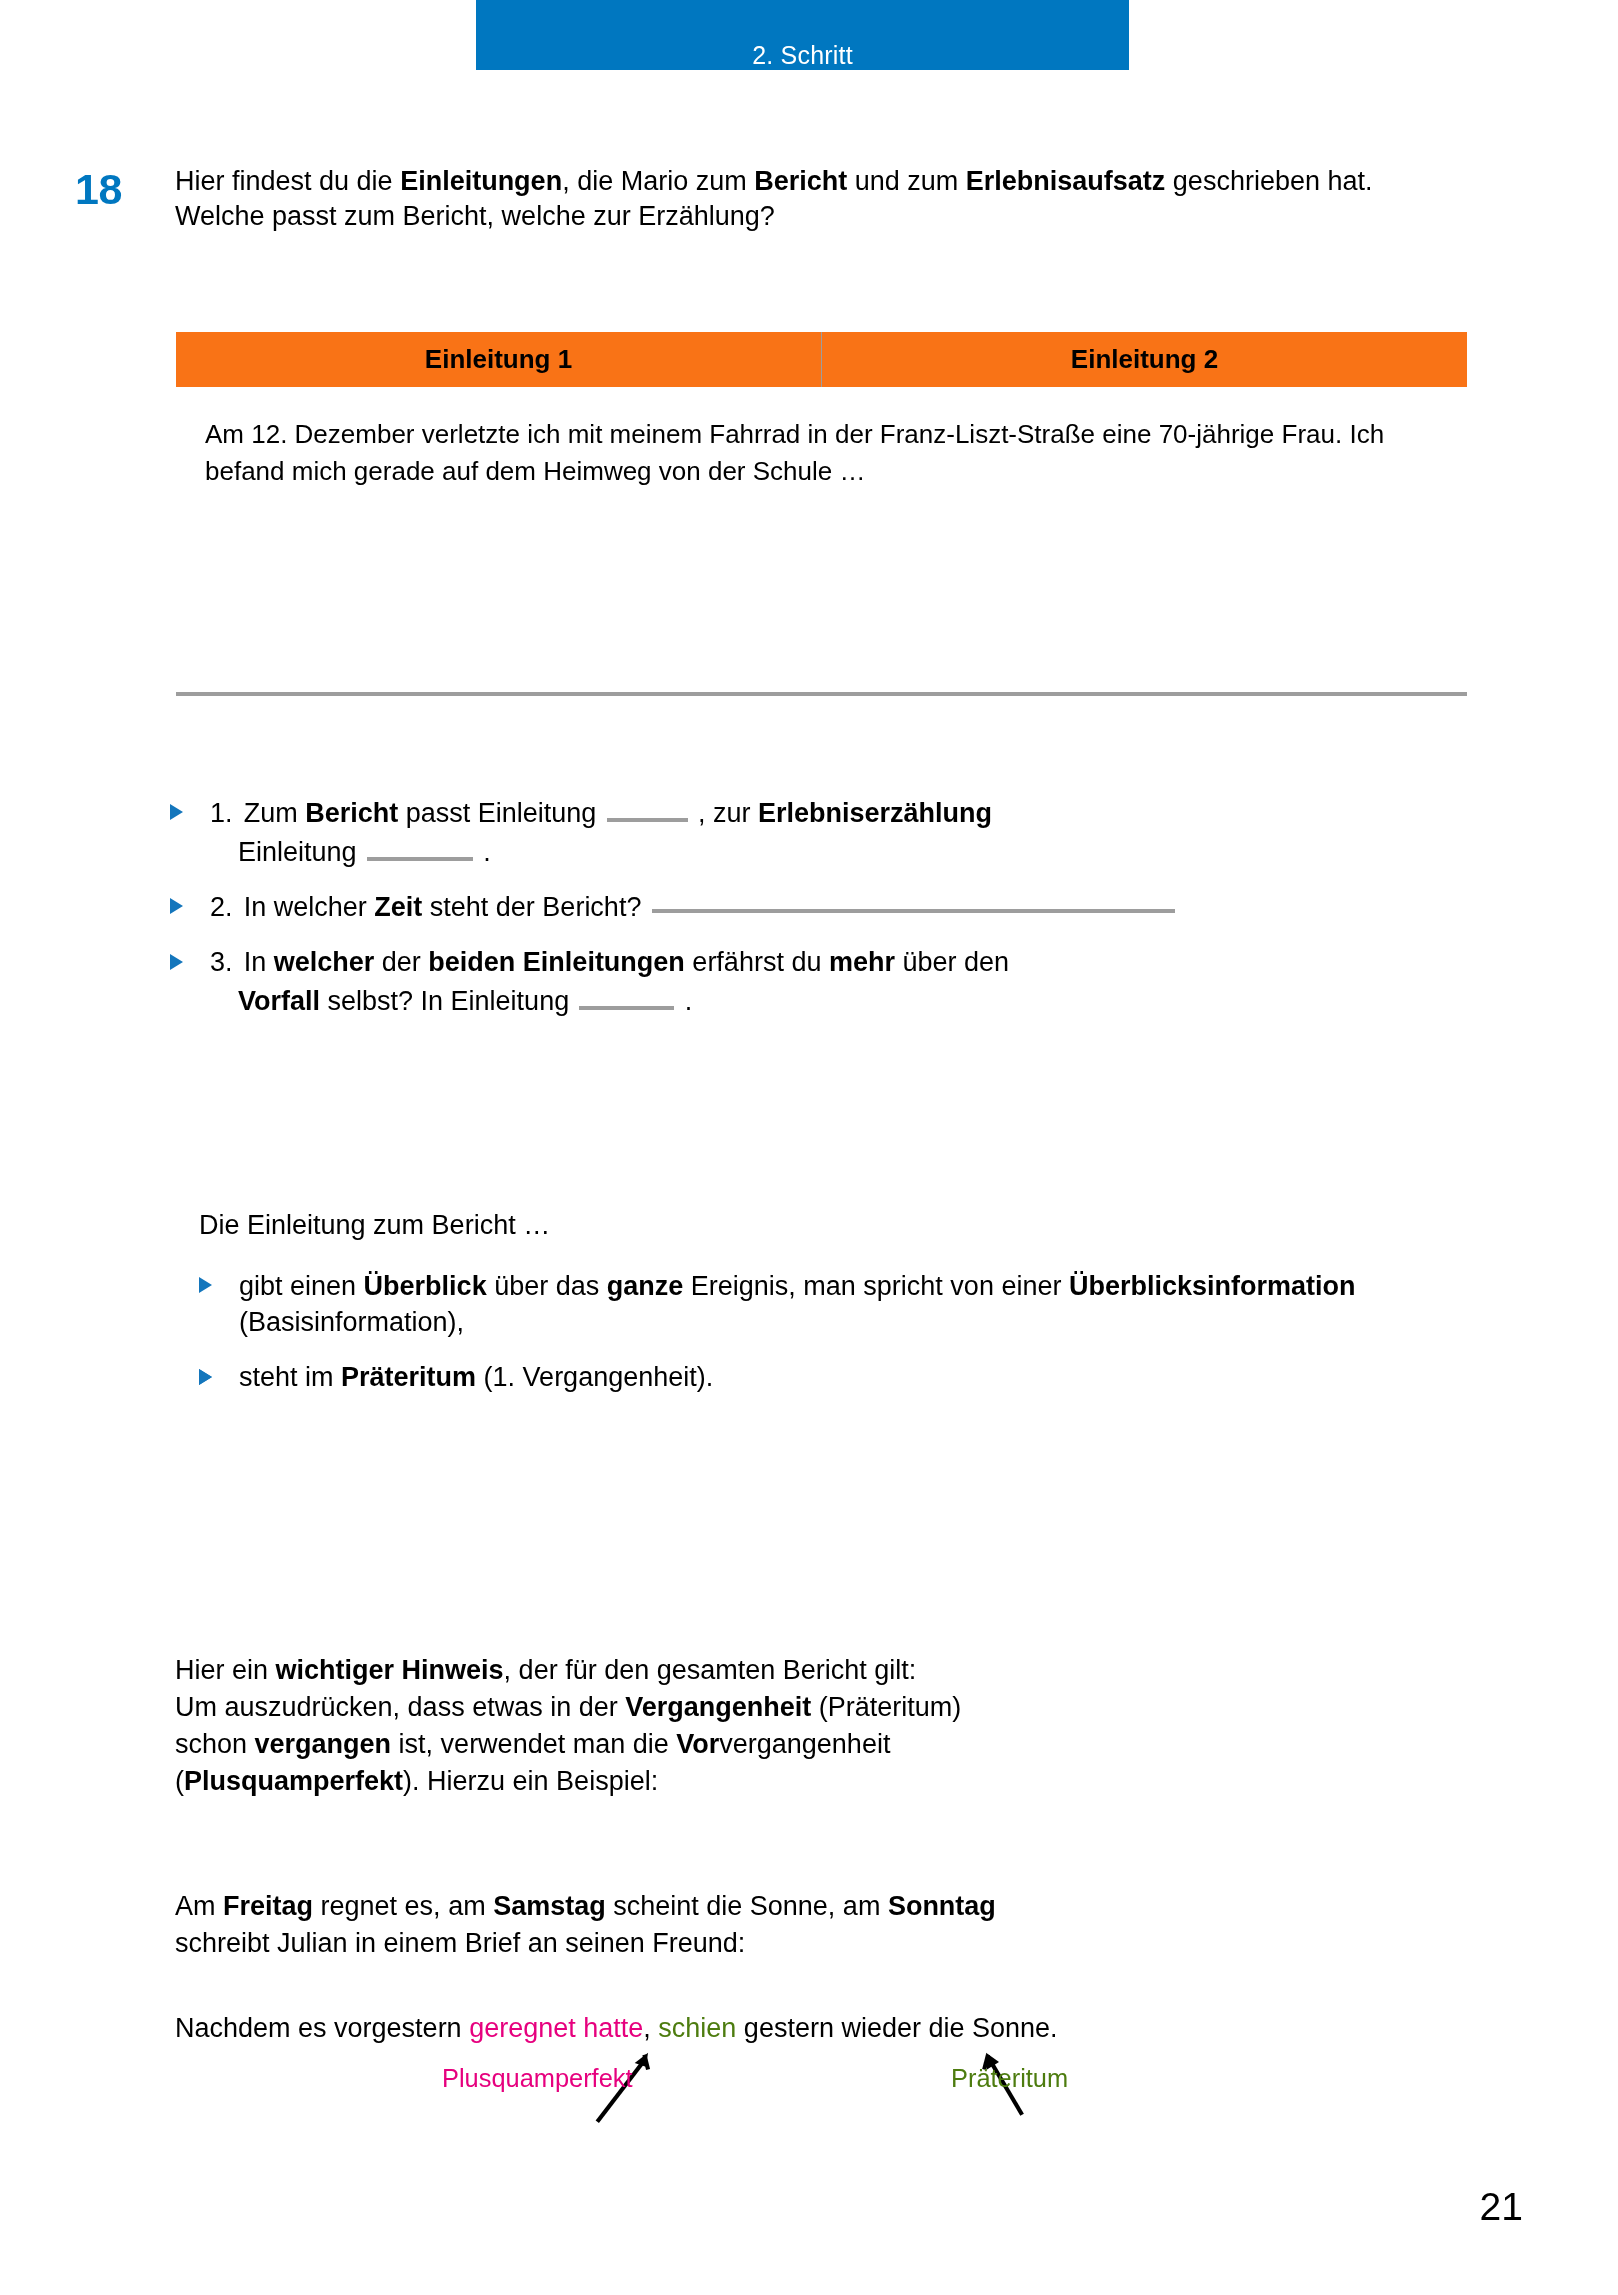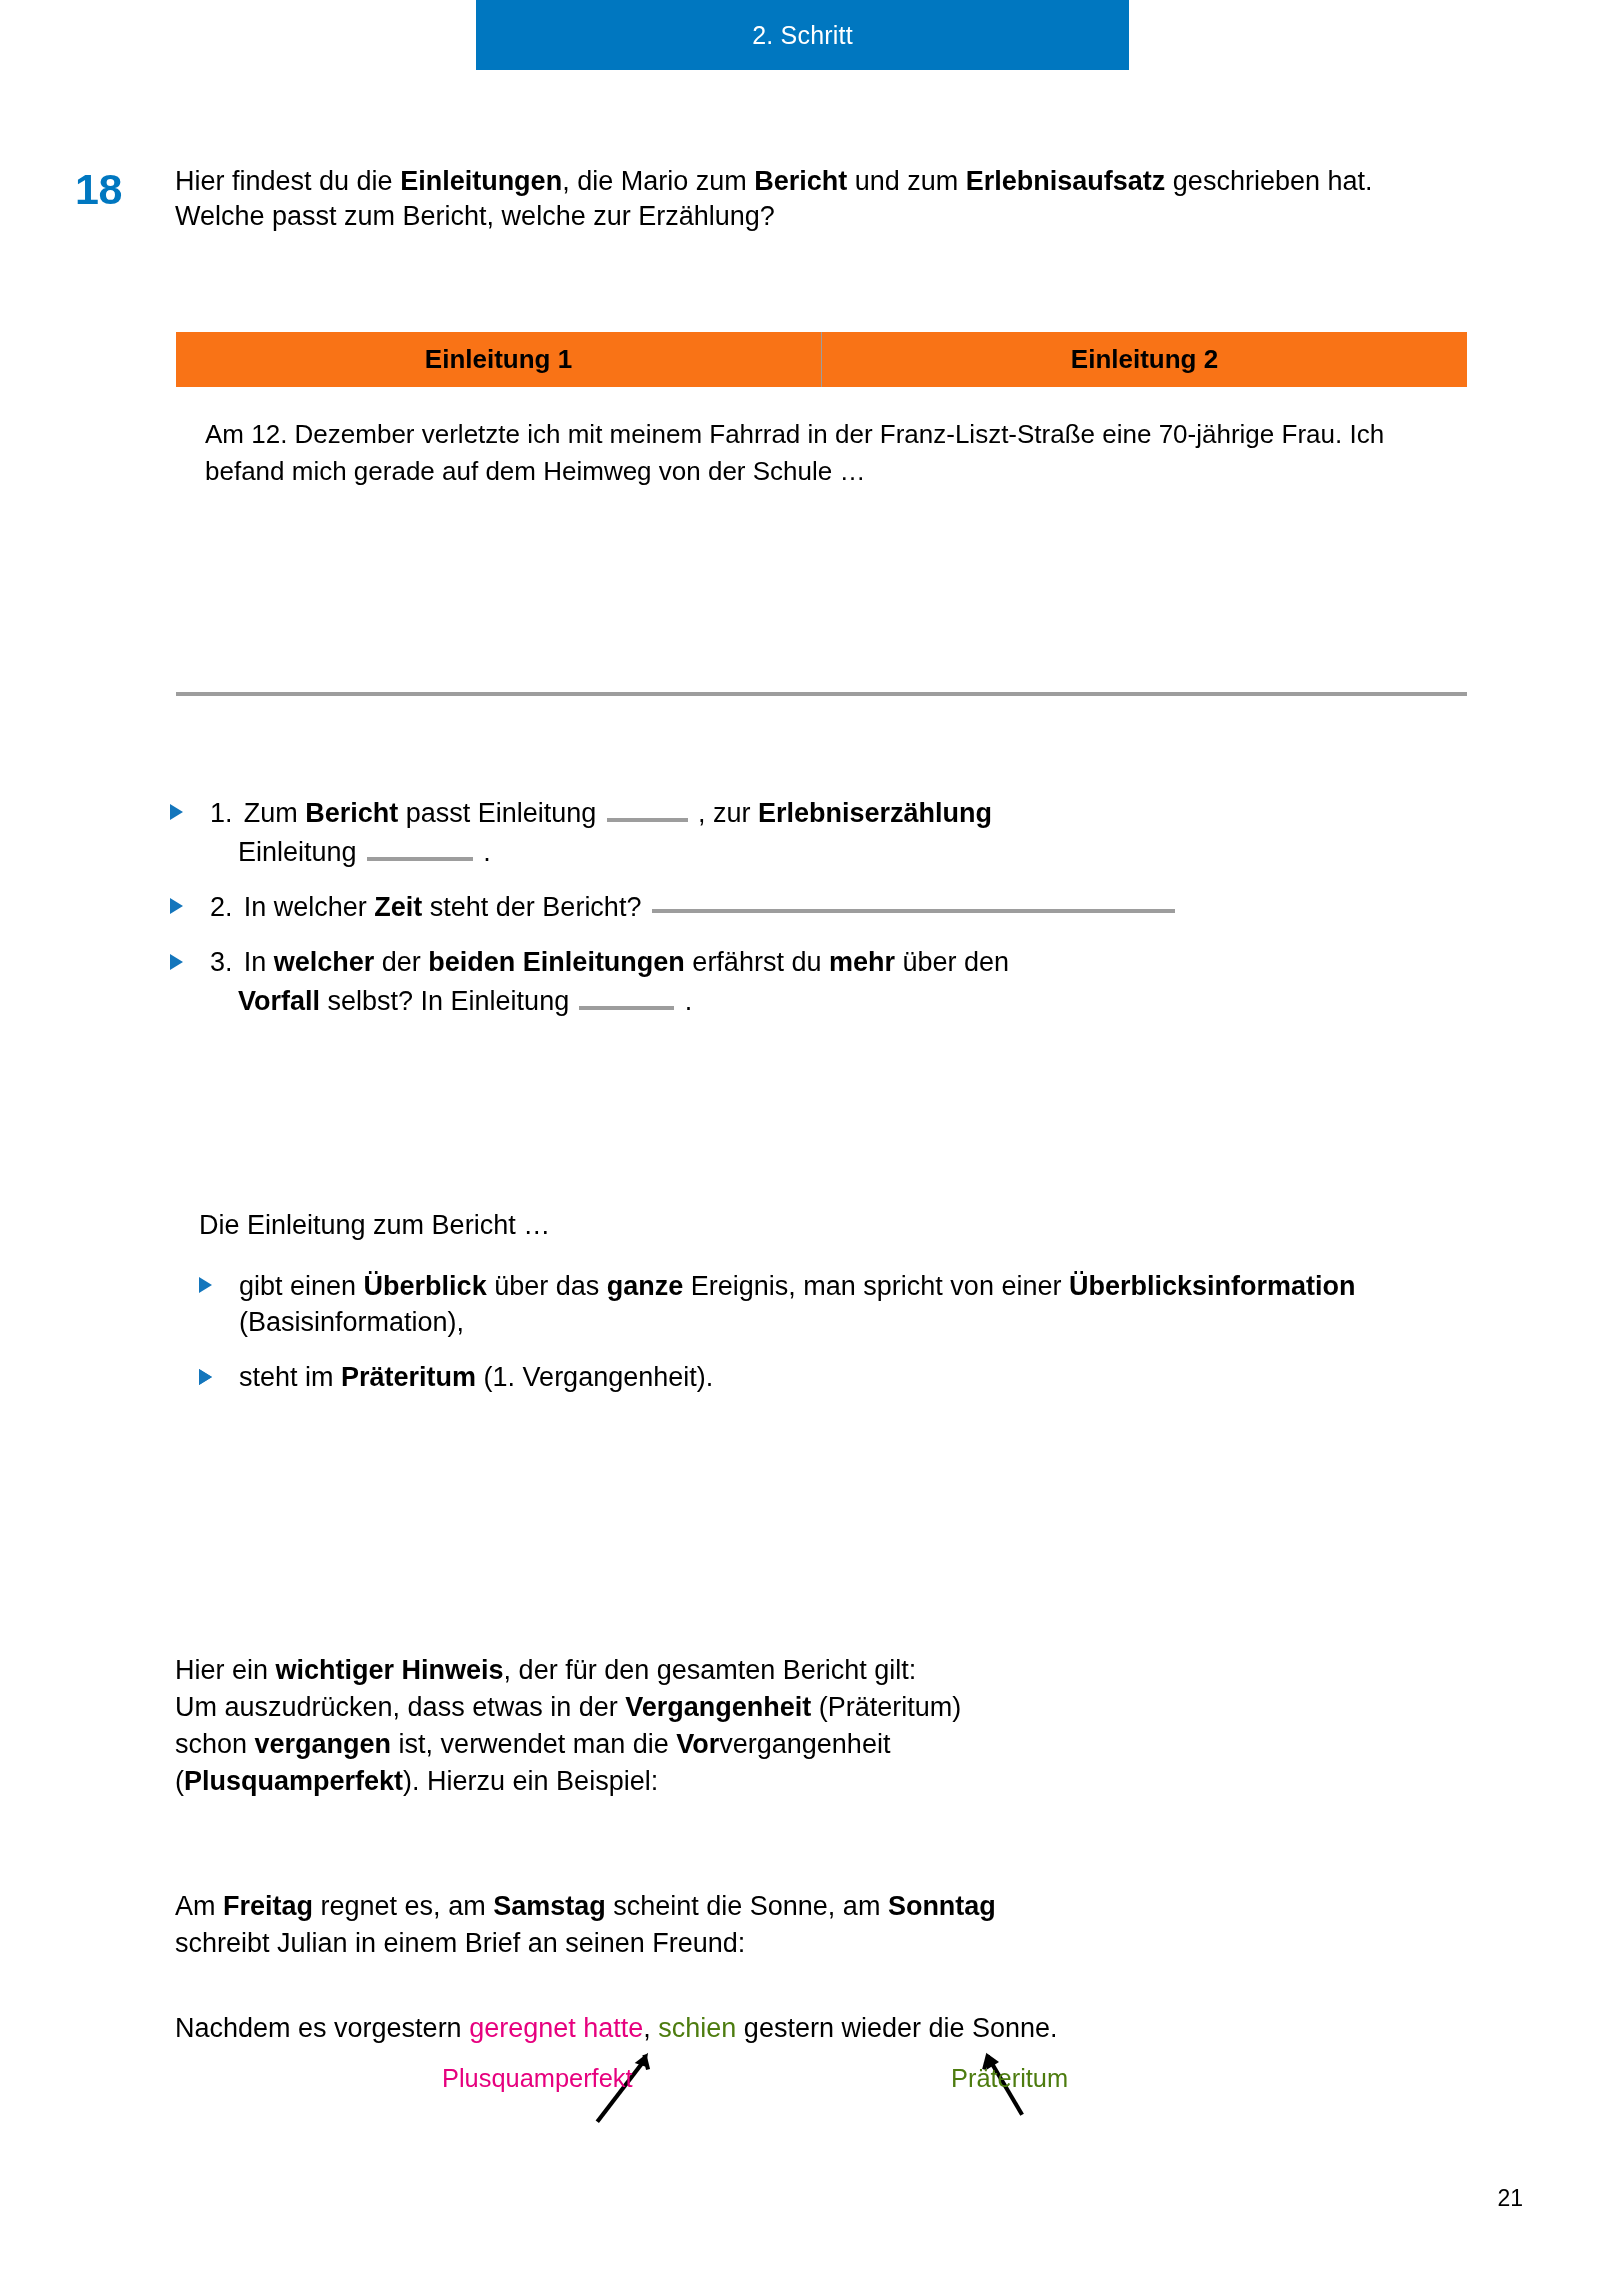--- a/index.html
+++ b/index.html
@@ -18,21 +18,21 @@
 
   
   .banner {
     position: absolute;
     left: 476px;
     top: 0px;
     width: 653px;
     height: 70px;
     background: #0077C0;
     display: flex;
-    align-items: center;
+    align-items: flex-end;
     justify-content: center;
   }
   .banner-title {
     color: #ffffff;
     font-size: 25px;
     letter-spacing: 0.2px;
   }
 
   
   .page {
@@ -206,21 +206,21 @@
     font-size: 25.4px;
   }
   .lbl-pq  { left: 442px;  top: 2064px; }
   .lbl-prt { left: 951px; top: 2064px; }
 
   
   .pageno {
     position: absolute;
     right: 95px;
     top: 2185px;
-    font-size: 23px;
+    font-size: 39px;
   }
 </style>
 </head>
 <body>
 
 <div class="page">
 
   <div class="banner">
     <span class="banner-title">2. Schritt</span>
   </div>

